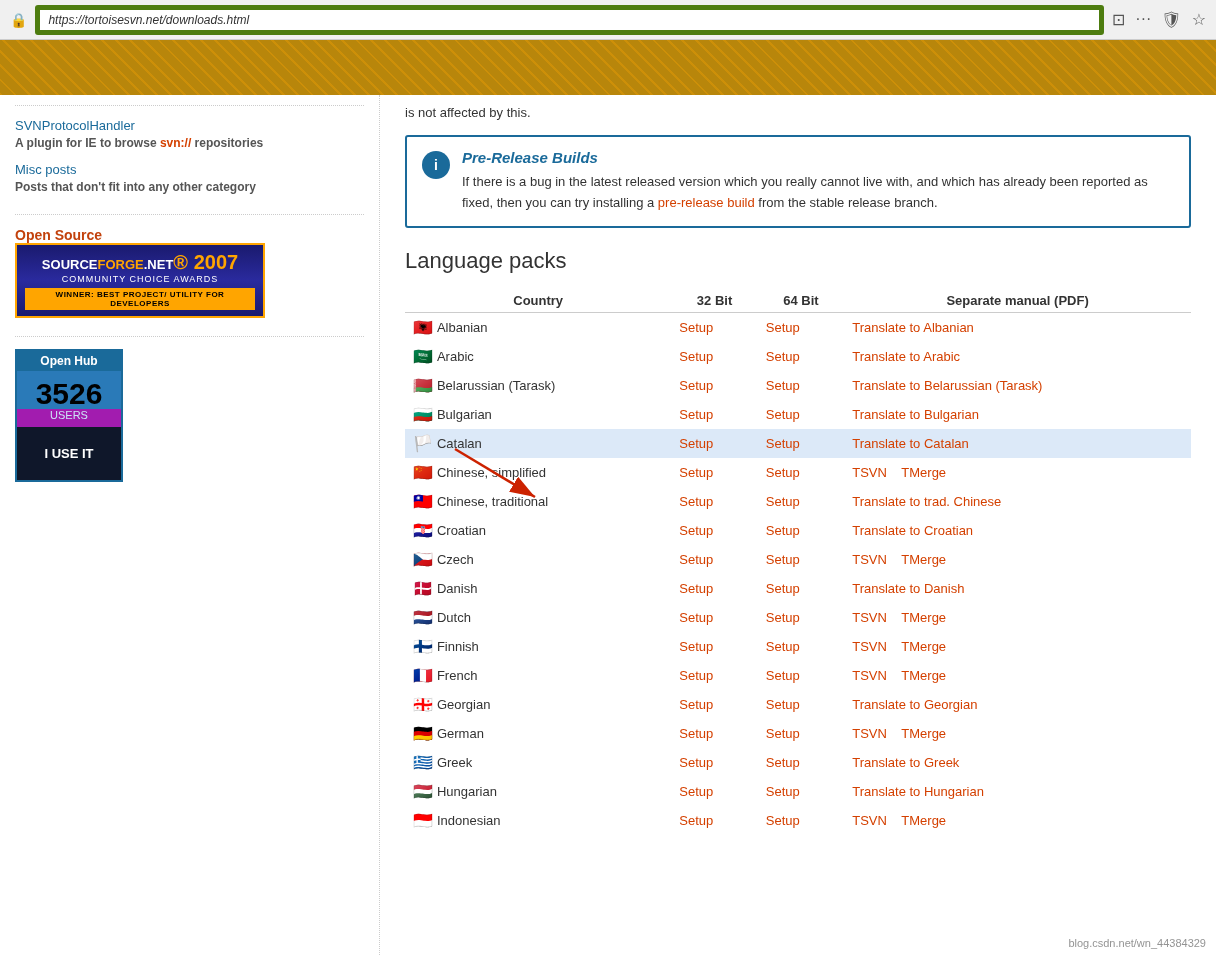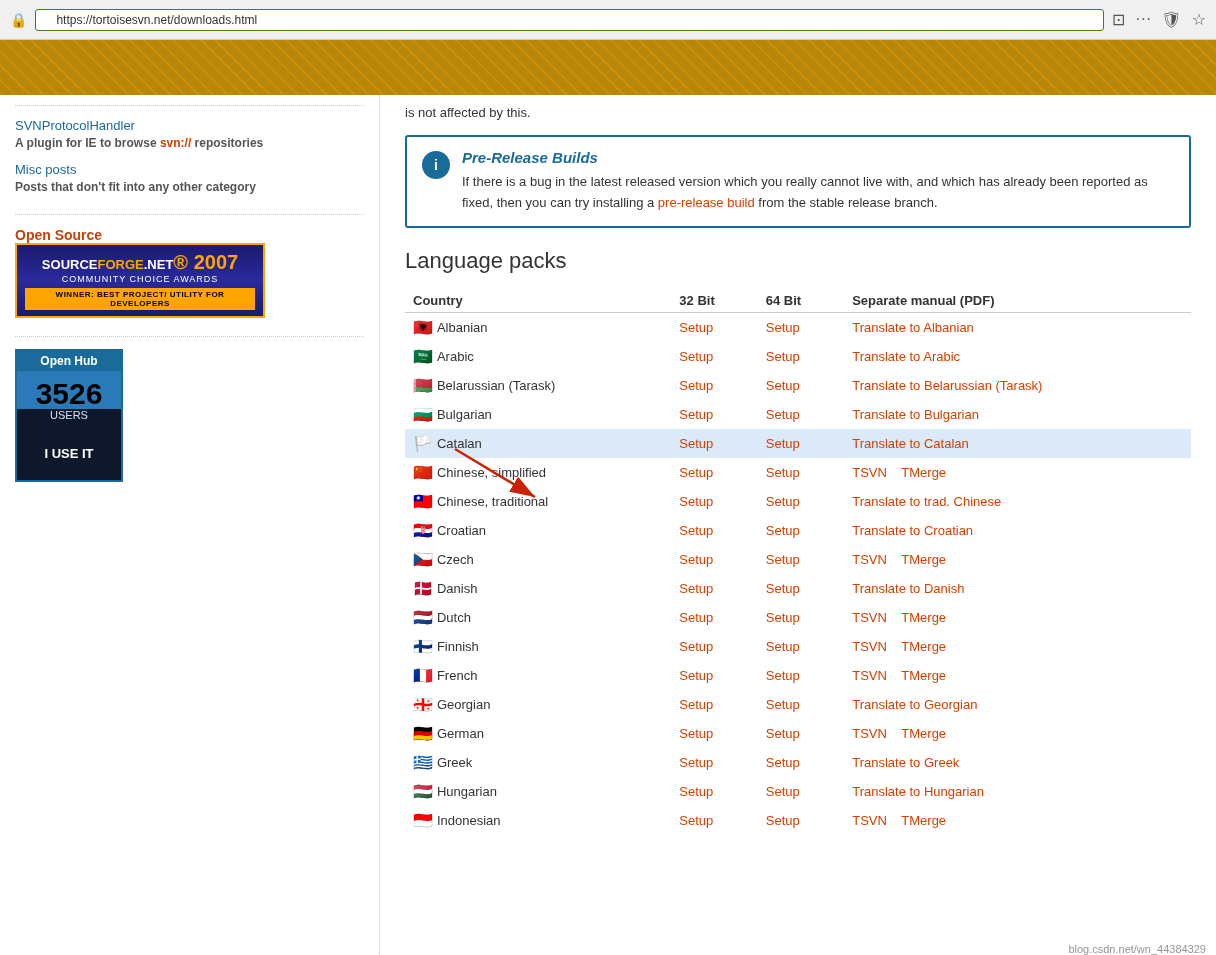--- a/index.html
+++ b/index.html
@@ -15,25 +15,26 @@
       gap: 8px;
       height: 40px;
     }
     .browser-lock {
       color: #555;
       font-size: 14px;
     }
     .browser-url {
       flex: 1;
       background: #fff;
-      border: 1px solid #4d7c0f;
+      border: 5px solid #4d7c0f;
       border-radius: 3px;
-      padding: 3px 20px;
+      padding: 3px 8px;
       font-size: 12px;
       color: #333;
+      font-style: italic;
     }
     .browser-actions {
       display: flex;
       gap: 10px;
       color: #555;
       font-size: 16px;
     }
 
     
     .top-banner {
@@ -110,21 +111,21 @@
     .openhub-count {
       background: #2a7ab8;
       color: #000000;
       text-align: center;
       font-size: 30px;
       font-weight: bold;
       padding: 8px 0 0 0;
       line-height: 1;
     }
     .openhub-users {
-      background: #0f172a;
+      background: #a21caf;
       color: #cce4f7;
       text-align: center;
       font-size: 11px;
       padding-bottom: 6px;
     }
     .openhub-iuse {
       background: #0f172a;
       color: #fff;
       text-align: center;
       padding: 19px;
@@ -192,40 +193,40 @@
       color: #333;
       margin-bottom: 15px;
     }
 
     
     .lang-table {
       width: 100%;
       border-collapse: collapse;
     }
     .lang-table th {
-      text-align: left;
+      text-align: center;
       font-weight: bold;
       font-size: 13px;
       padding: 4px 8px;
       border-bottom: 1px solid #ccc;
     }
     .lang-table td {
       padding: 5px 8px;
       font-size: 13px;
       vertical-align: middle;
     }
     .lang-table tr.highlighted { background: #dce9f8; }
     .lang-link { color: #d44000; text-decoration: none; font-size: 13px; }
     .flag { font-size: 16px; margin-right: 4px; }
     .country-cell { display: flex; align-items: center; }
 
     
     .watermark {
       position: fixed;
-      bottom: 0;
+      bottom: 6px;
       right: 10px;
       color: #666;
       font-size: 11px;
       opacity: 0.7;
     }
   </style>
 </head>
 <body>
 
 <div class="browser-chrome">

